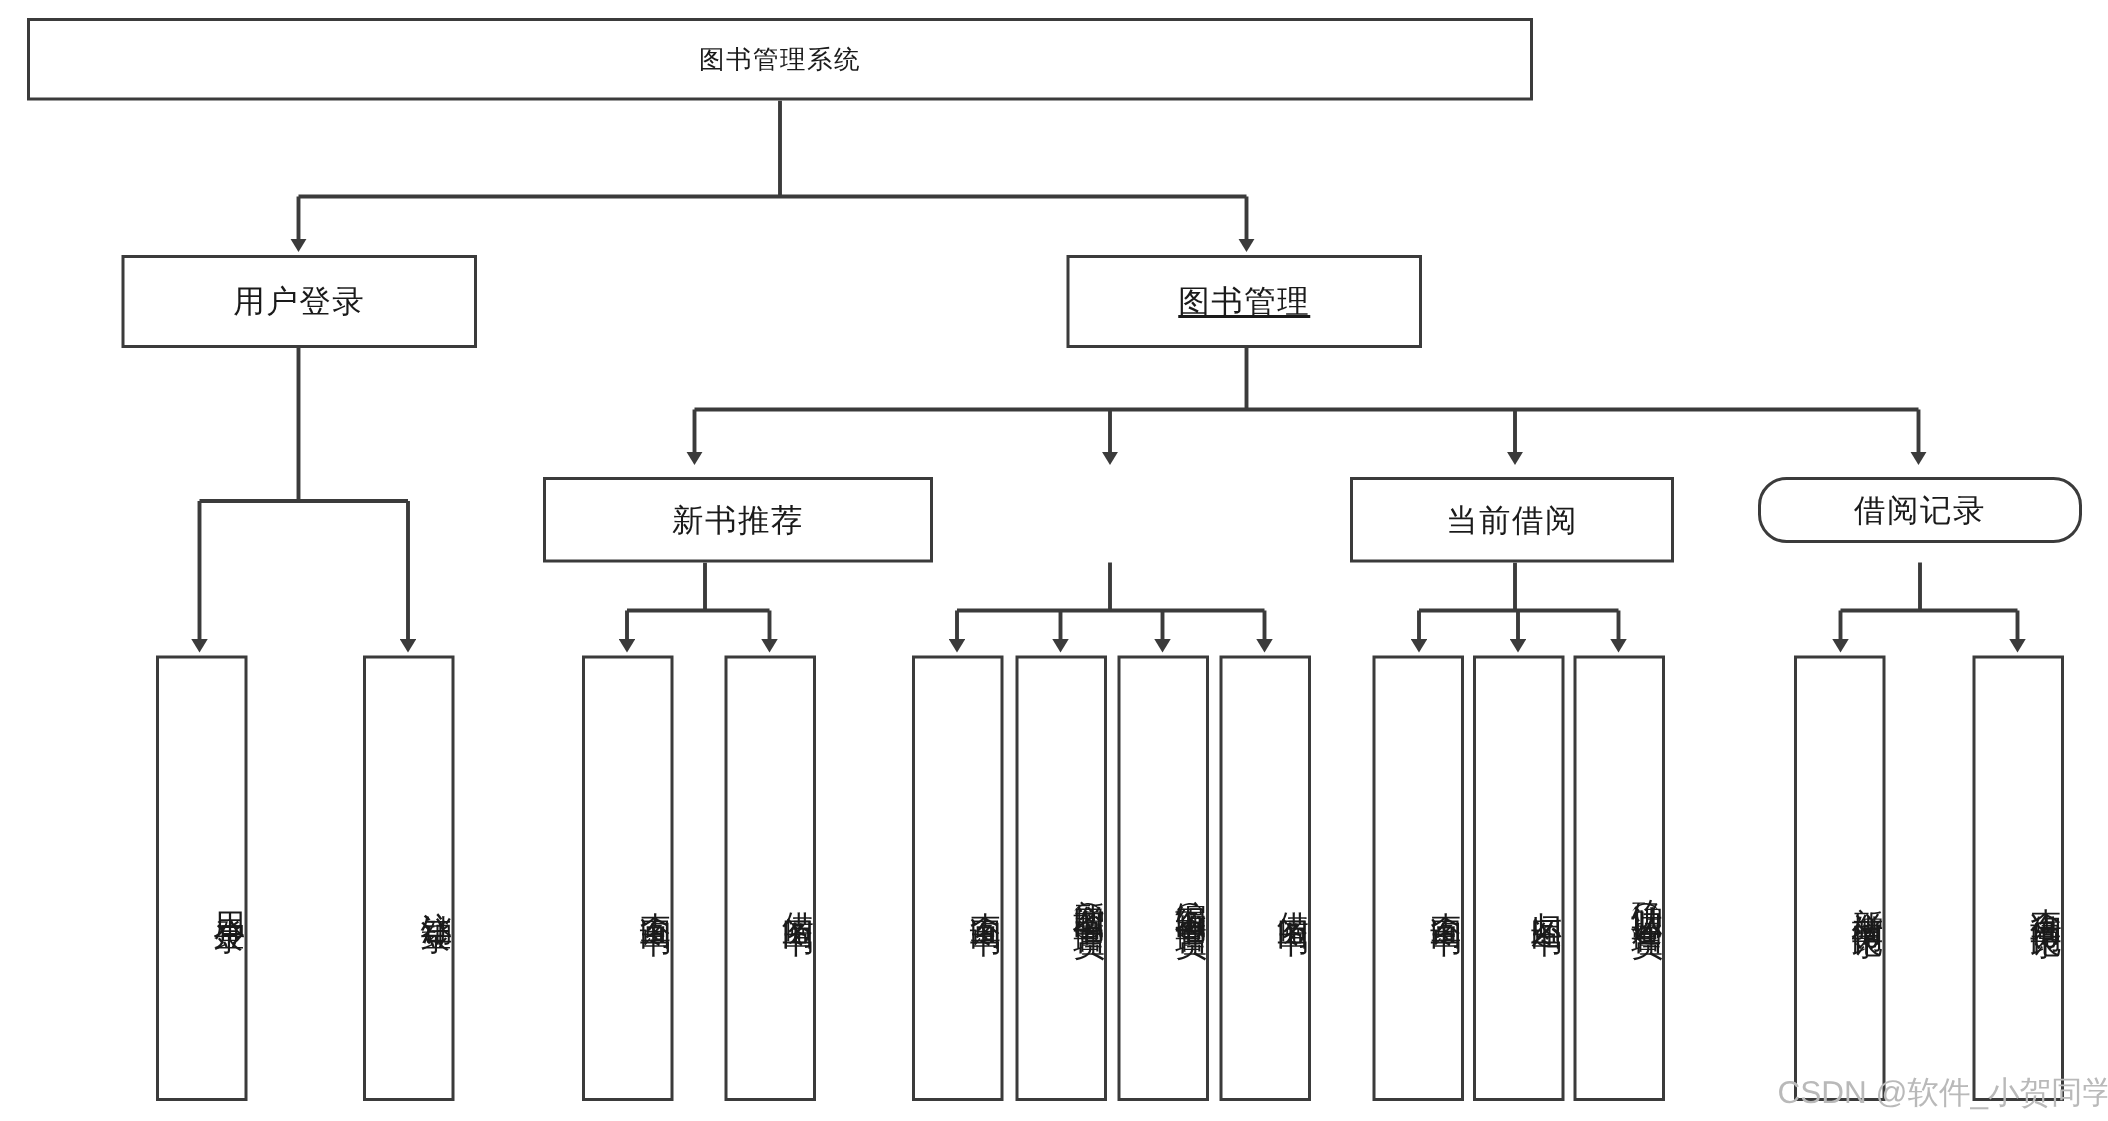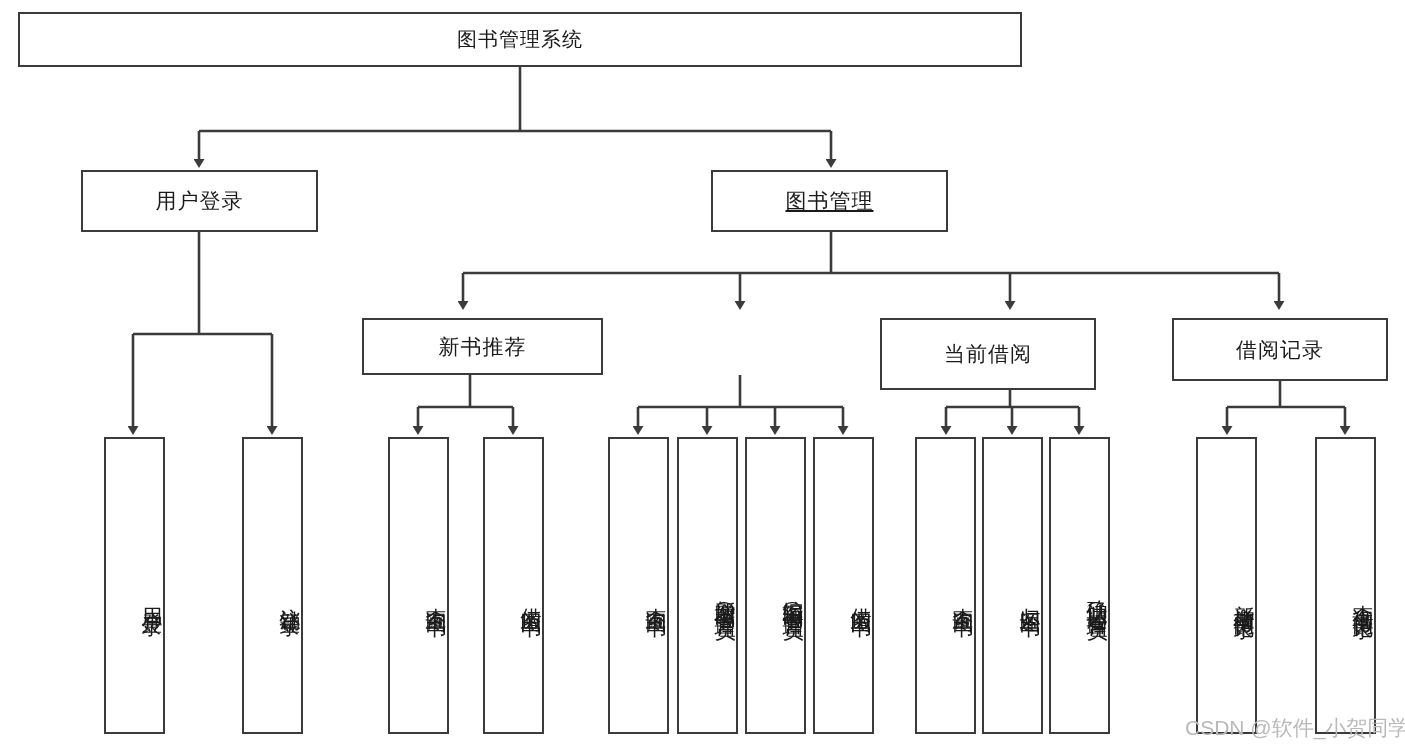--- a/index.html
+++ b/index.html
@@ -35,21 +35,21 @@
     writing-mode: vertical-rl;
     text-orientation: upright;
     font-size: 21px;
     letter-spacing: 3px;
     padding-top: 22px;
     align-items: flex-start;
     justify-content: center;
     line-height: 1.0;
   }
   .node.root {
-    font-size: 20px;
+    font-size: 17px;
   }
   svg.links {
     position: absolute;
     left: 0;
     top: 0;
     width: 1405px;
     height: 747px;
     pointer-events: none;
   }
   .watermark {
@@ -120,27 +120,27 @@
     <span>图书管理系统</span>
   </div>
 
   <div class="node horiz" style="left:81px; top:170px; width:237px; height:62px;">
     <span>用户登录</span>
   </div>
   <div class="node horiz" style="left:711px; top:170px; width:237px; height:62px;text-decoration:underline;">
     <span>图书管理</span>
   </div>
 
-  <div class="node horiz" style="left:362px; top:318px; width:241px; height:57px;">
+  <div class="node horiz" style="left:362px; top:318px; width:260px; height:57px;">
     <span>新书推荐</span>
   </div>
-  <div class="node horiz" style="left:880px; top:318px; width:216px; height:72px;">
+  <div class="node horiz" style="left:900px; top:318px; width:216px; height:57px;">
     <span>当前借阅</span>
   </div>
-  <div class="node horiz" style="left:1172px; top:318px; width:216px; height:63px;">
+  <div class="node horiz" style="left:1172px; top:318px; width:216px; height:44px;border-radius:19px;">
     <span>借阅记录</span>
   </div>
 
   <div class="node vert" style="left:104px; top:437px; width:61px; height:297px;">
     <span>用户登录</span>
   </div>
   <div class="node vert" style="left:242px; top:437px; width:61px; height:297px;">
     <span>注销登录</span>
   </div>
 

